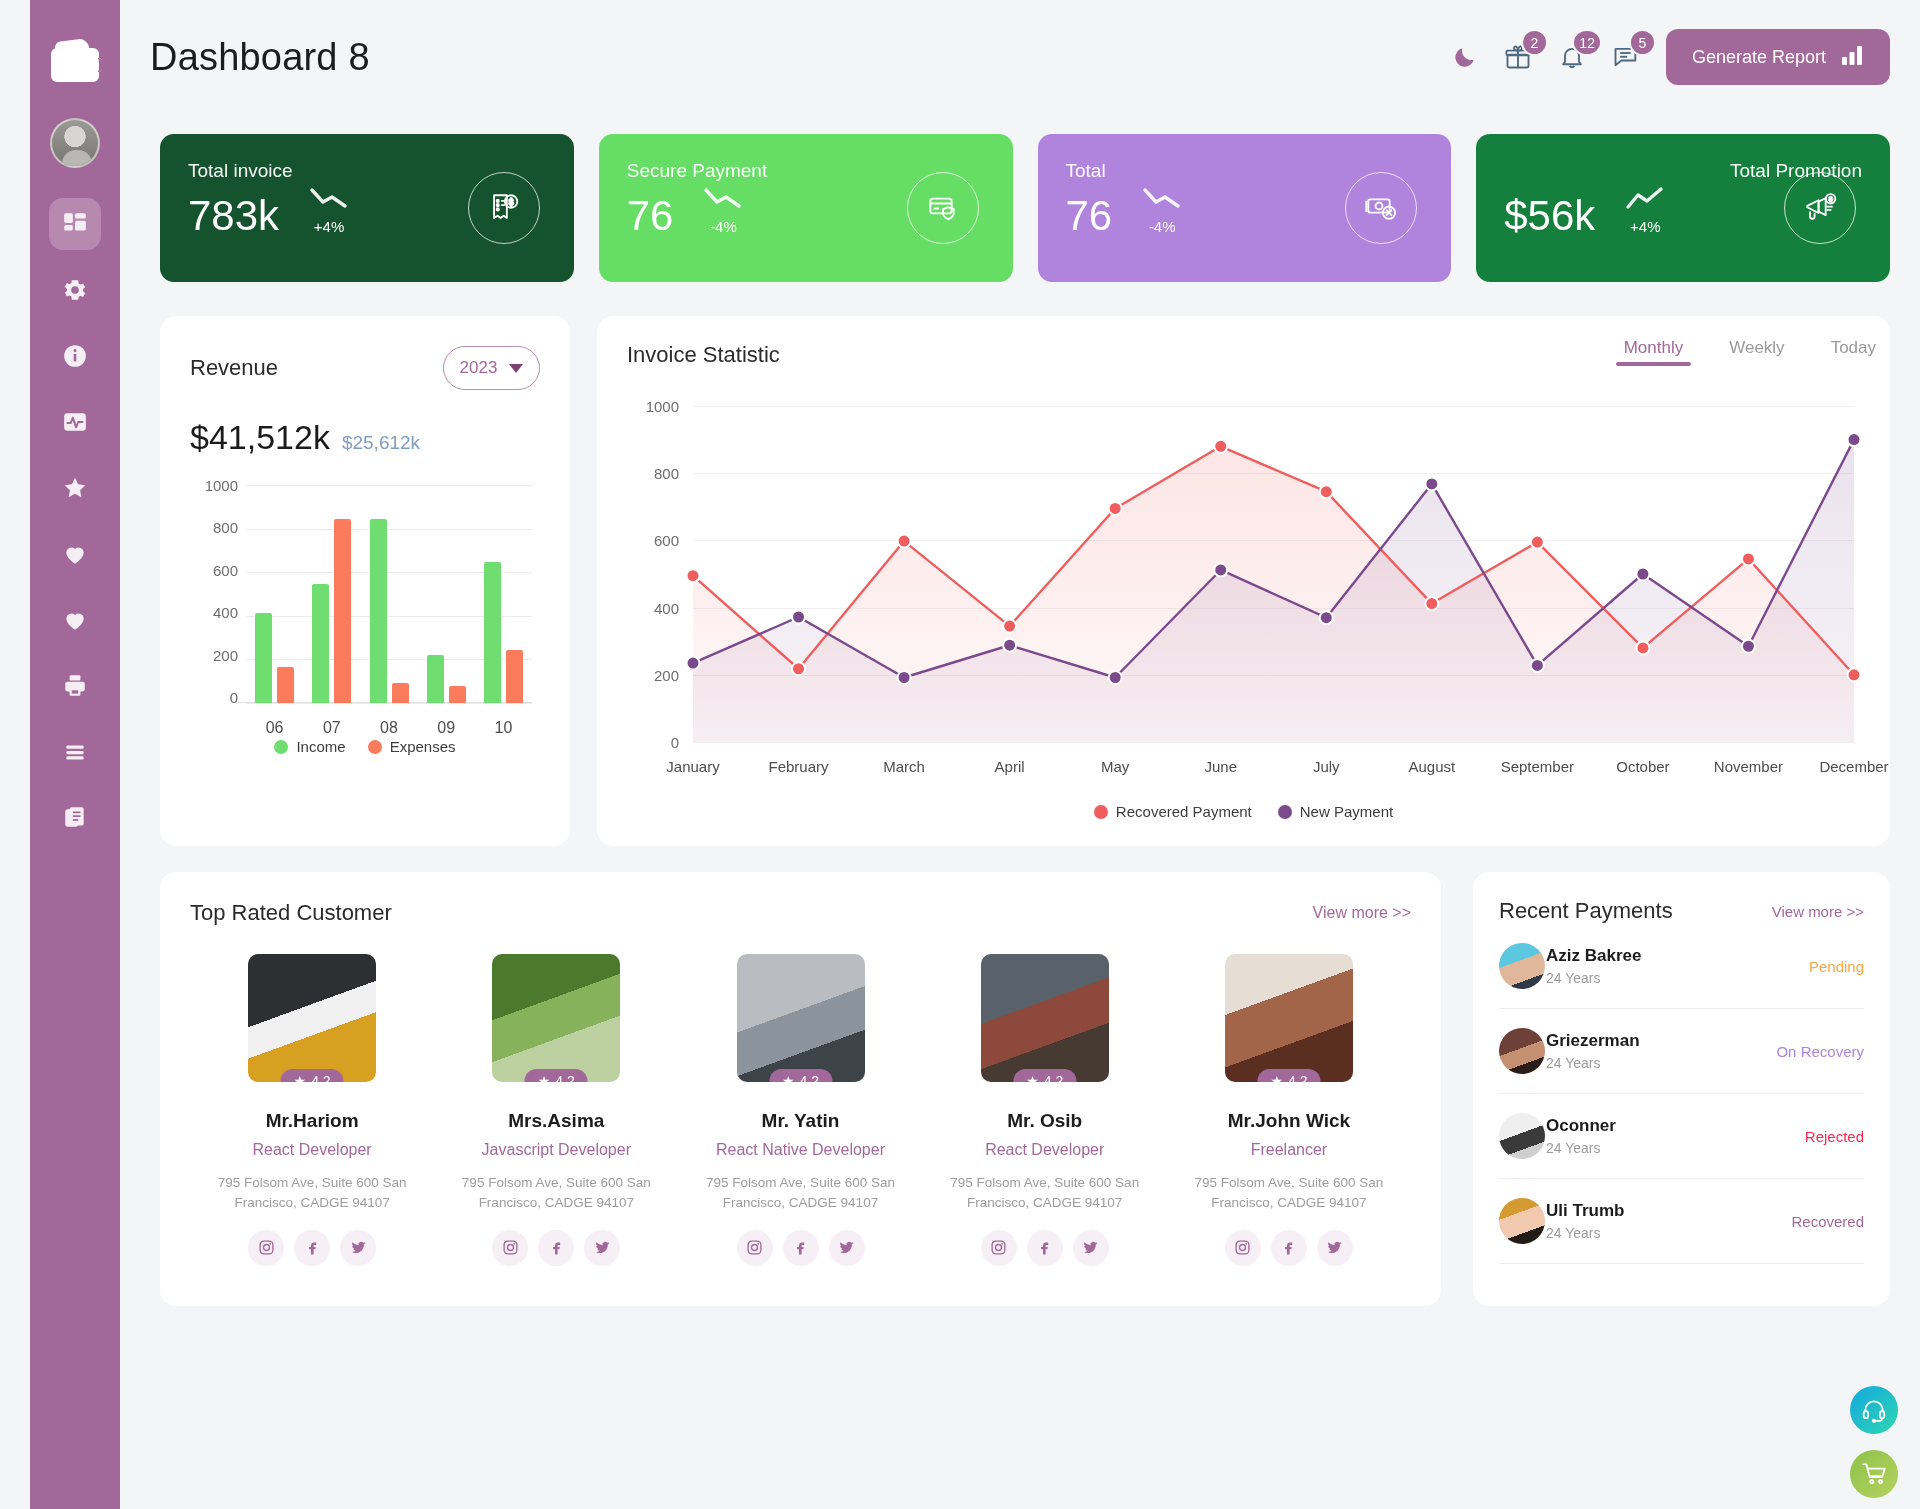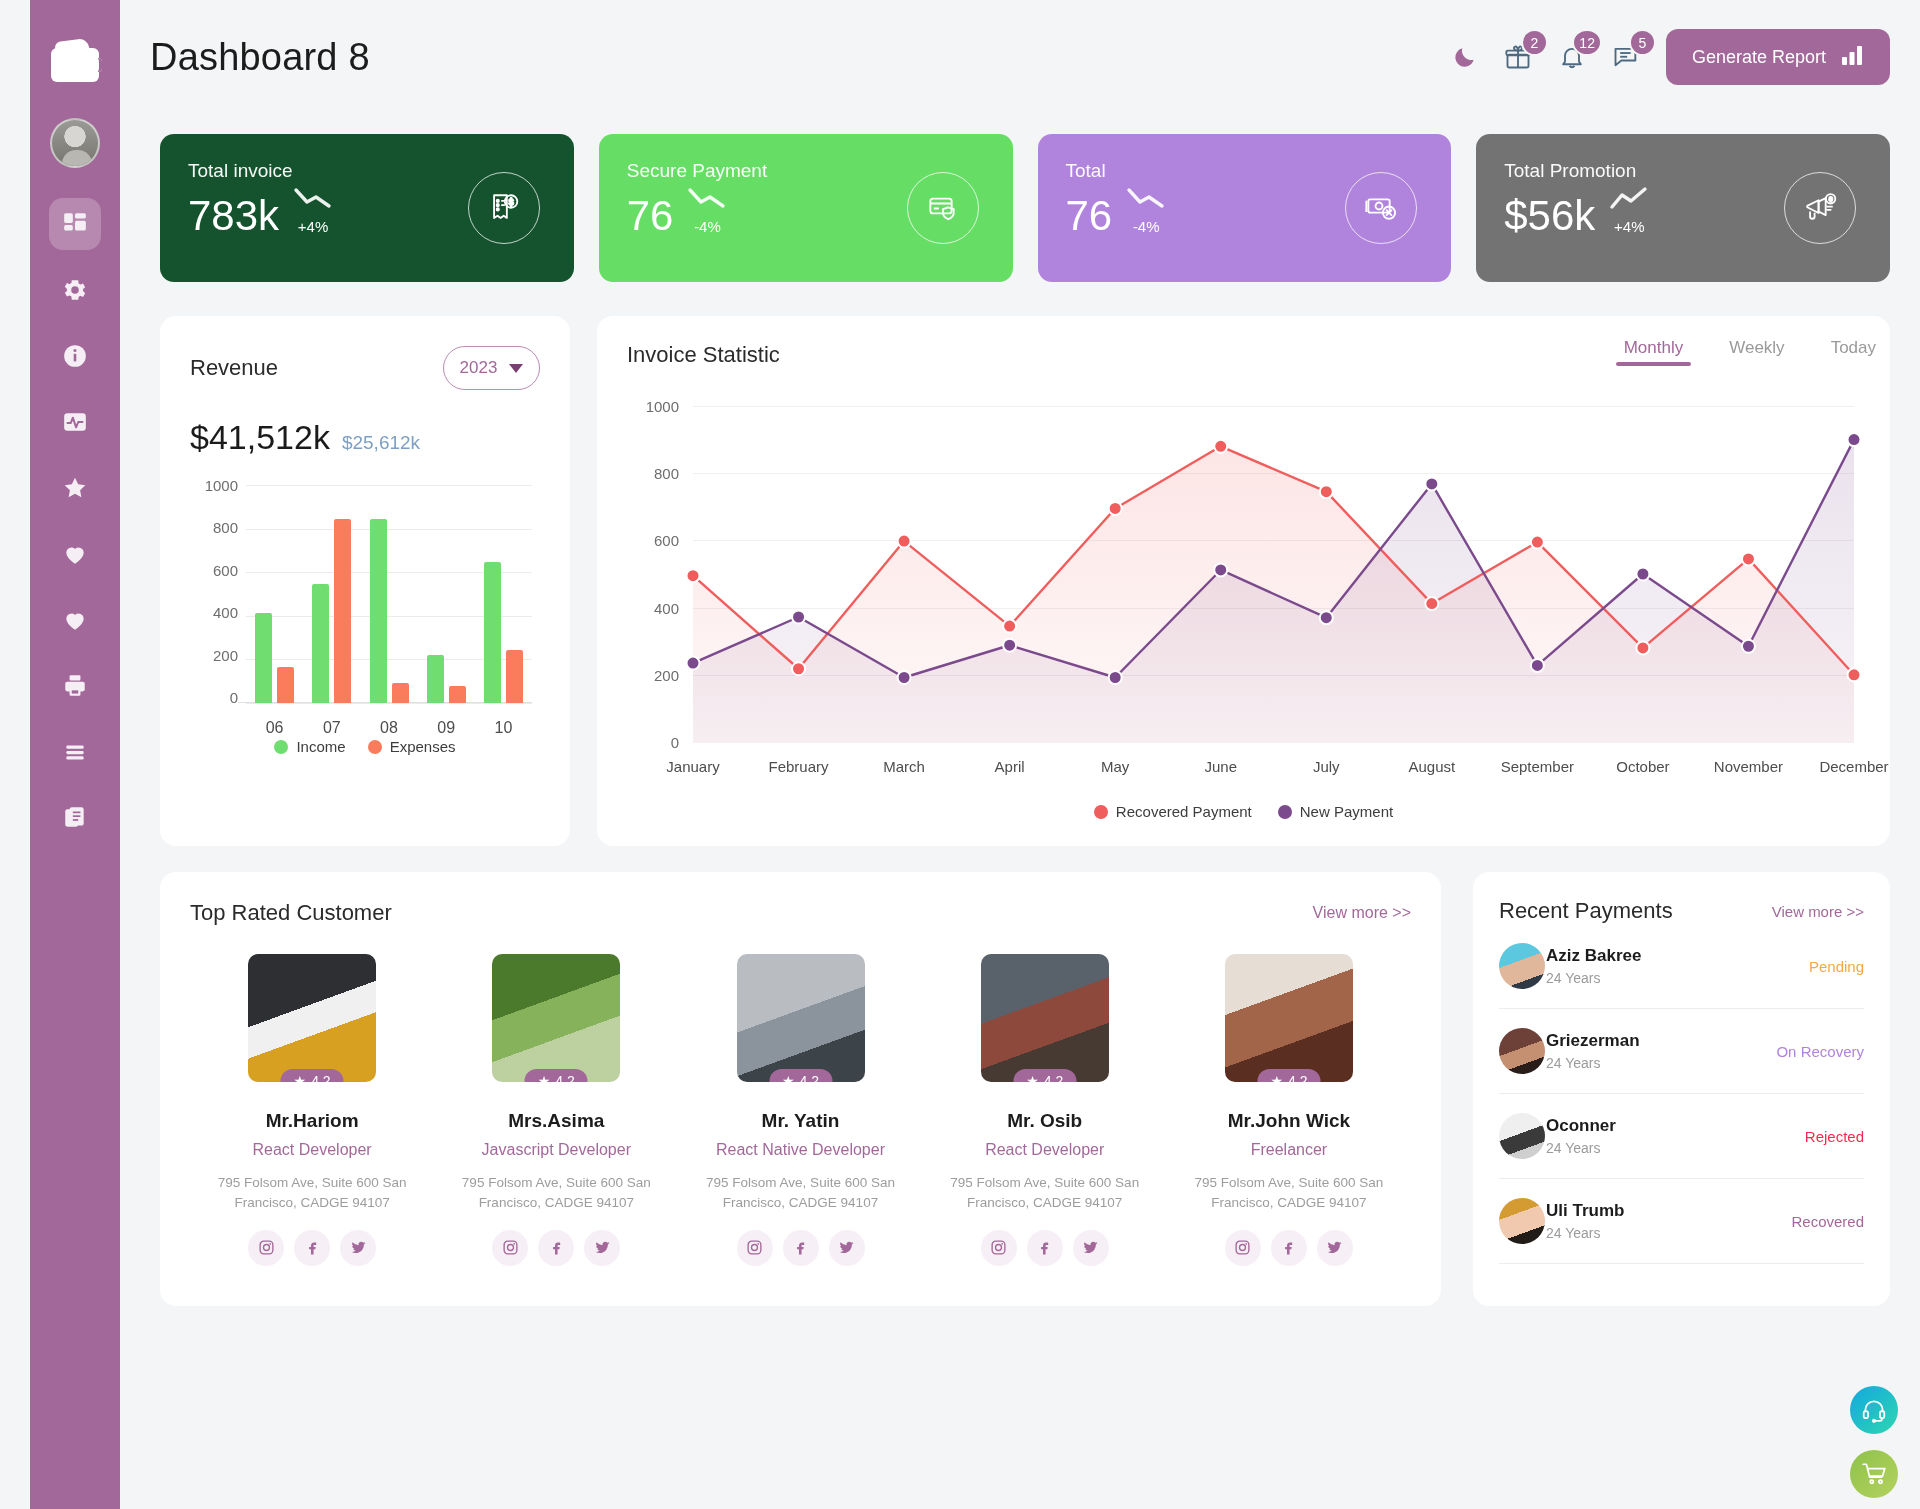--- a/index.html
+++ b/index.html
@@ -90,21 +90,21 @@
   
   #kpi-row {
     position: absolute; left: 160px; top: 134px; width: 1730px;
     display: flex; gap: 25px;
   }
   .kpi-card {
     flex: 1; height: 148px; border-radius: 14px; position: relative;
     padding: 26px 28px; color: #fff; overflow: hidden;
   }
   .kpi-label { font-size: 19px; opacity: .96; font-weight: 400; }
-  .kpi-value-row { display: flex; align-items: flex-end; gap: 14px; margin-top: 4px; }
+  .kpi-value-row { display: flex; align-items: flex-end; gap: 30px; margin-top: 4px; }
   .kpi-value { font-size: 42px; font-weight: 400; line-height: 1; }
   .kpi-trend { display: flex; flex-direction: column; align-items: center; padding-bottom: 2px; }
   .kpi-pct { font-size: 15px; margin-top: 2px; }
   .kpi-icon-circle {
     position: absolute; right: 34px; top: 50%; transform: translateY(-50%);
     width: 72px; height: 72px; border-radius: 50%;
     border: 1.5px solid rgba(255,255,255,.75);
     display: flex; align-items: center; justify-content: center;
   }
 
@@ -403,21 +403,21 @@
         <svg width="32" height="32" viewBox="0 0 24 24" fill="none" stroke="#fff" stroke-width="1.4">
           <rect x="2.5" y="5.5" width="16" height="10" rx="1.4"></rect>
           <circle cx="10.5" cy="10.5" r="2.6"></circle>
           <line x1="1" y1="6.5" x2="1" y2="15"></line>
           <circle cx="18" cy="15.5" r="4.6"></circle>
           <line x1="16.2" y1="13.7" x2="19.8" y2="17.3" stroke-linecap="round"></line>
           <line x1="19.8" y1="13.7" x2="16.2" y2="17.3" stroke-linecap="round"></line>
         </svg>
       </div>
     </div>
-    <div class="kpi-card" style="background: #737373;">
+    <div class="kpi-card" style="background: #15803d; text-align: right;">
       <div class="kpi-label">Total Promotion</div>
       <div class="kpi-value-row">
         <div class="kpi-value">$56k</div>
         <div class="kpi-trend">
           <span><svg width="40" height="26" viewBox="0 0 40 26">
               <path d="M3 21 L13 9 L22 15 L36 3" stroke="#ffffff" stroke-opacity=".92" stroke-width="3.4" fill="none" stroke-linecap="round" stroke-linejoin="round"></path>
             </svg></span>
           <span class="kpi-pct">+4%</span>
         </div>
       </div>

